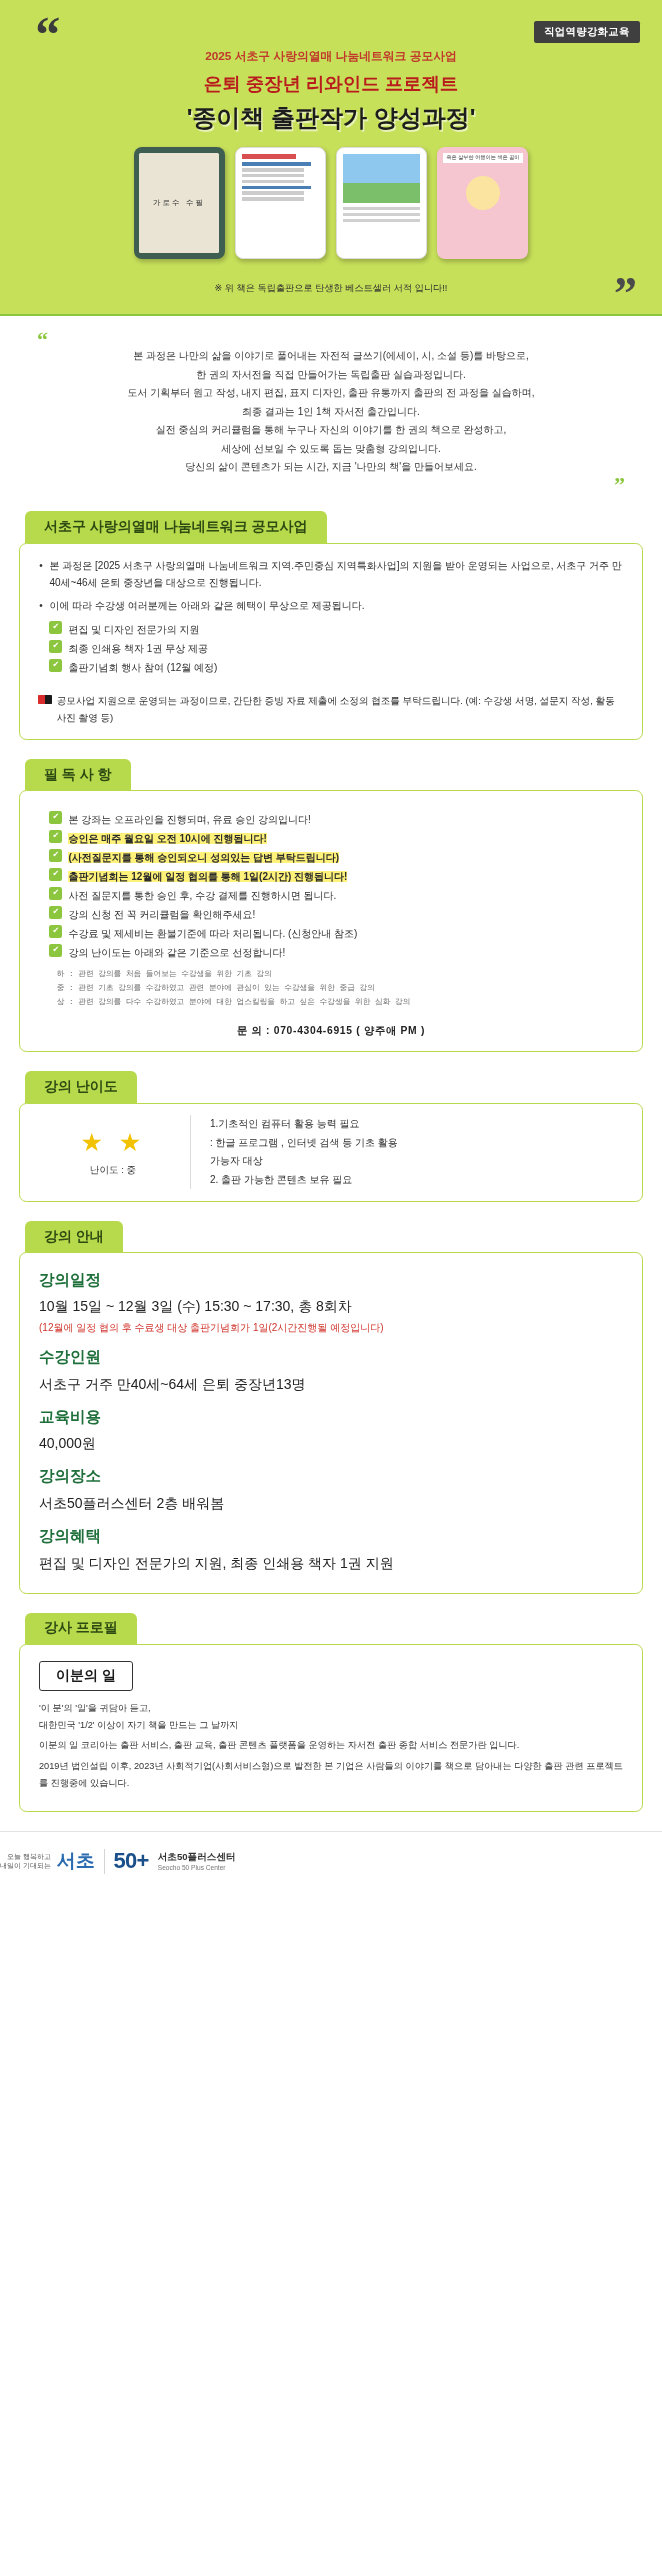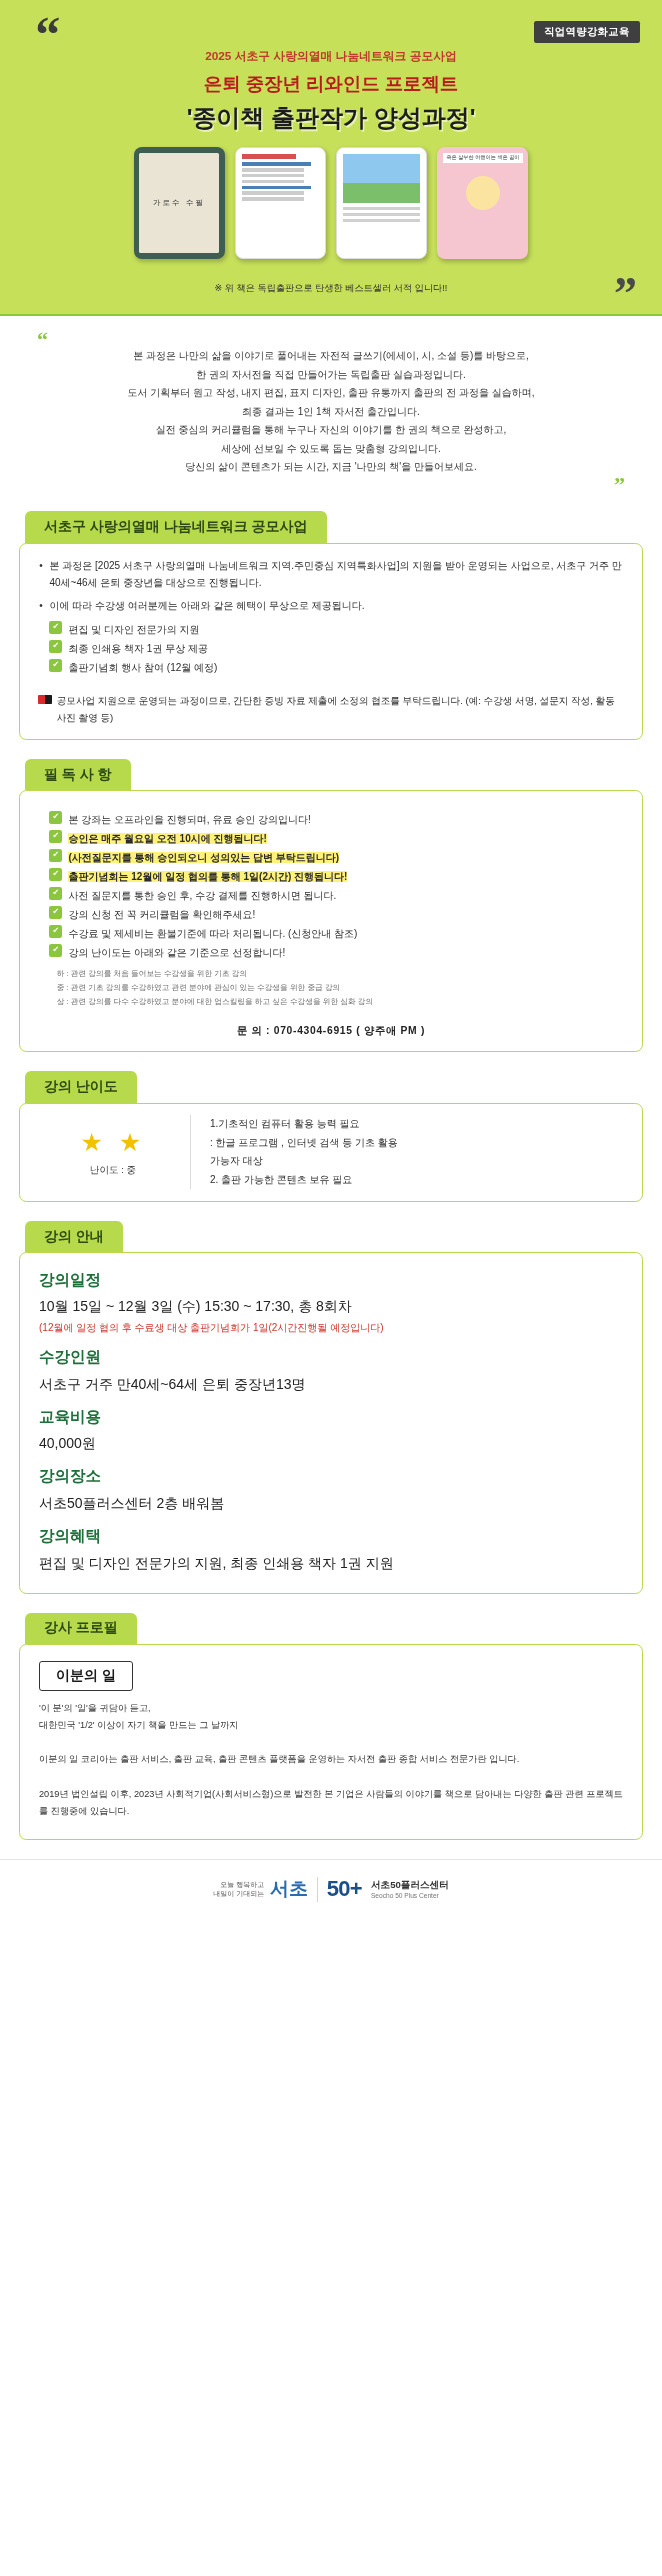--- a/index.html
+++ b/index.html
@@ -120,21 +120,21 @@
   .note-red .flagicon {
     position: absolute; left: 0; top: 1.5px; width: 14.7px; height: 9.6px;
     background: linear-gradient(to right,#d92b2b 50%,#1a1a1a 50%);
     border-radius: 0.7px;
   }
 
   
   .hl-yellow { background: #fff27a; font-weight: 700; }
   .hl-line { color: #2c2c2c; }
   .small-grey {
-    font-size: 7.7px; color: #6a6a6a; line-height: 1.6; margin: 5.9px 0 0 19px;
+    font-size: 7.7px; color: #6a6a6a; line-height: 1.6; margin: 5.9px 0 0 19px; font-family: Liberation Mono, monospace;
   }
   .inquiry {
     text-align: center; font-size: 10.3px; font-weight: 700; margin-top: 16px; color:#222;
     letter-spacing: 0.7px;
   }
 
   
   .diff-wrap { display: flex; align-items: stretch; }
   .diff-left {
     width: 155px; display: flex; flex-direction: column;
@@ -154,27 +154,27 @@
   .g-txt { font-size: 14px; color: #222; line-height: 1.5; }
   .g-red { font-size: 10px; color: #d0342c; margin-top: 3.7px; }
 
   
   .prof-name {
     display: inline-block; border: 1.5px solid #333; border-radius: 2.9px;
     padding: 5.2px 16px; font-size: 14px; font-weight: 700; color: #1a1a1a;
     margin-bottom: 8.8px;
   }
   .prof-q { font-size: 9.2px; color: #333; line-height: 1.8; }
-  .prof-p { font-size: 9.2px; color: #333; line-height: 1.85; margin-top: 18px; }
+  .prof-p { font-size: 9.2px; color: #333; line-height: 1.85; margin-top: 4px; }
 
   
   .footer {
     border-top: 1.5px solid #e3e3e3; margin-top: 7.4px;
     padding: 16px 0 19px 0; display: flex; align-items: center;
-    justify-content: center; gap: 9px;
+    justify-content: flex-start; gap: 9px;
   }
   .f-seocho { display: flex; align-items: center; gap: 5.9px; }
   .f-seocho .lines { font-size: 7px; color: #555; line-height: 1.35; text-align: right; }
   .f-seocho .big { font-size: 19px; font-weight: 700; color: #2b6cb0; }
   .f-50 { font-size: 22px; font-weight: 700; color: #1b4f8a; letter-spacing: -0.7px; }
   .f-center-name { font-size: 9.6px; font-weight: 700; color: #333; line-height: 1.4; }
   .f-center-name small { display:block; font-size: 6.6px; color:#777; font-weight: 400; }
   .f-div { width: 0.7px; height: 25px; background: #d5d5d5; }
 </style>
 </head>

